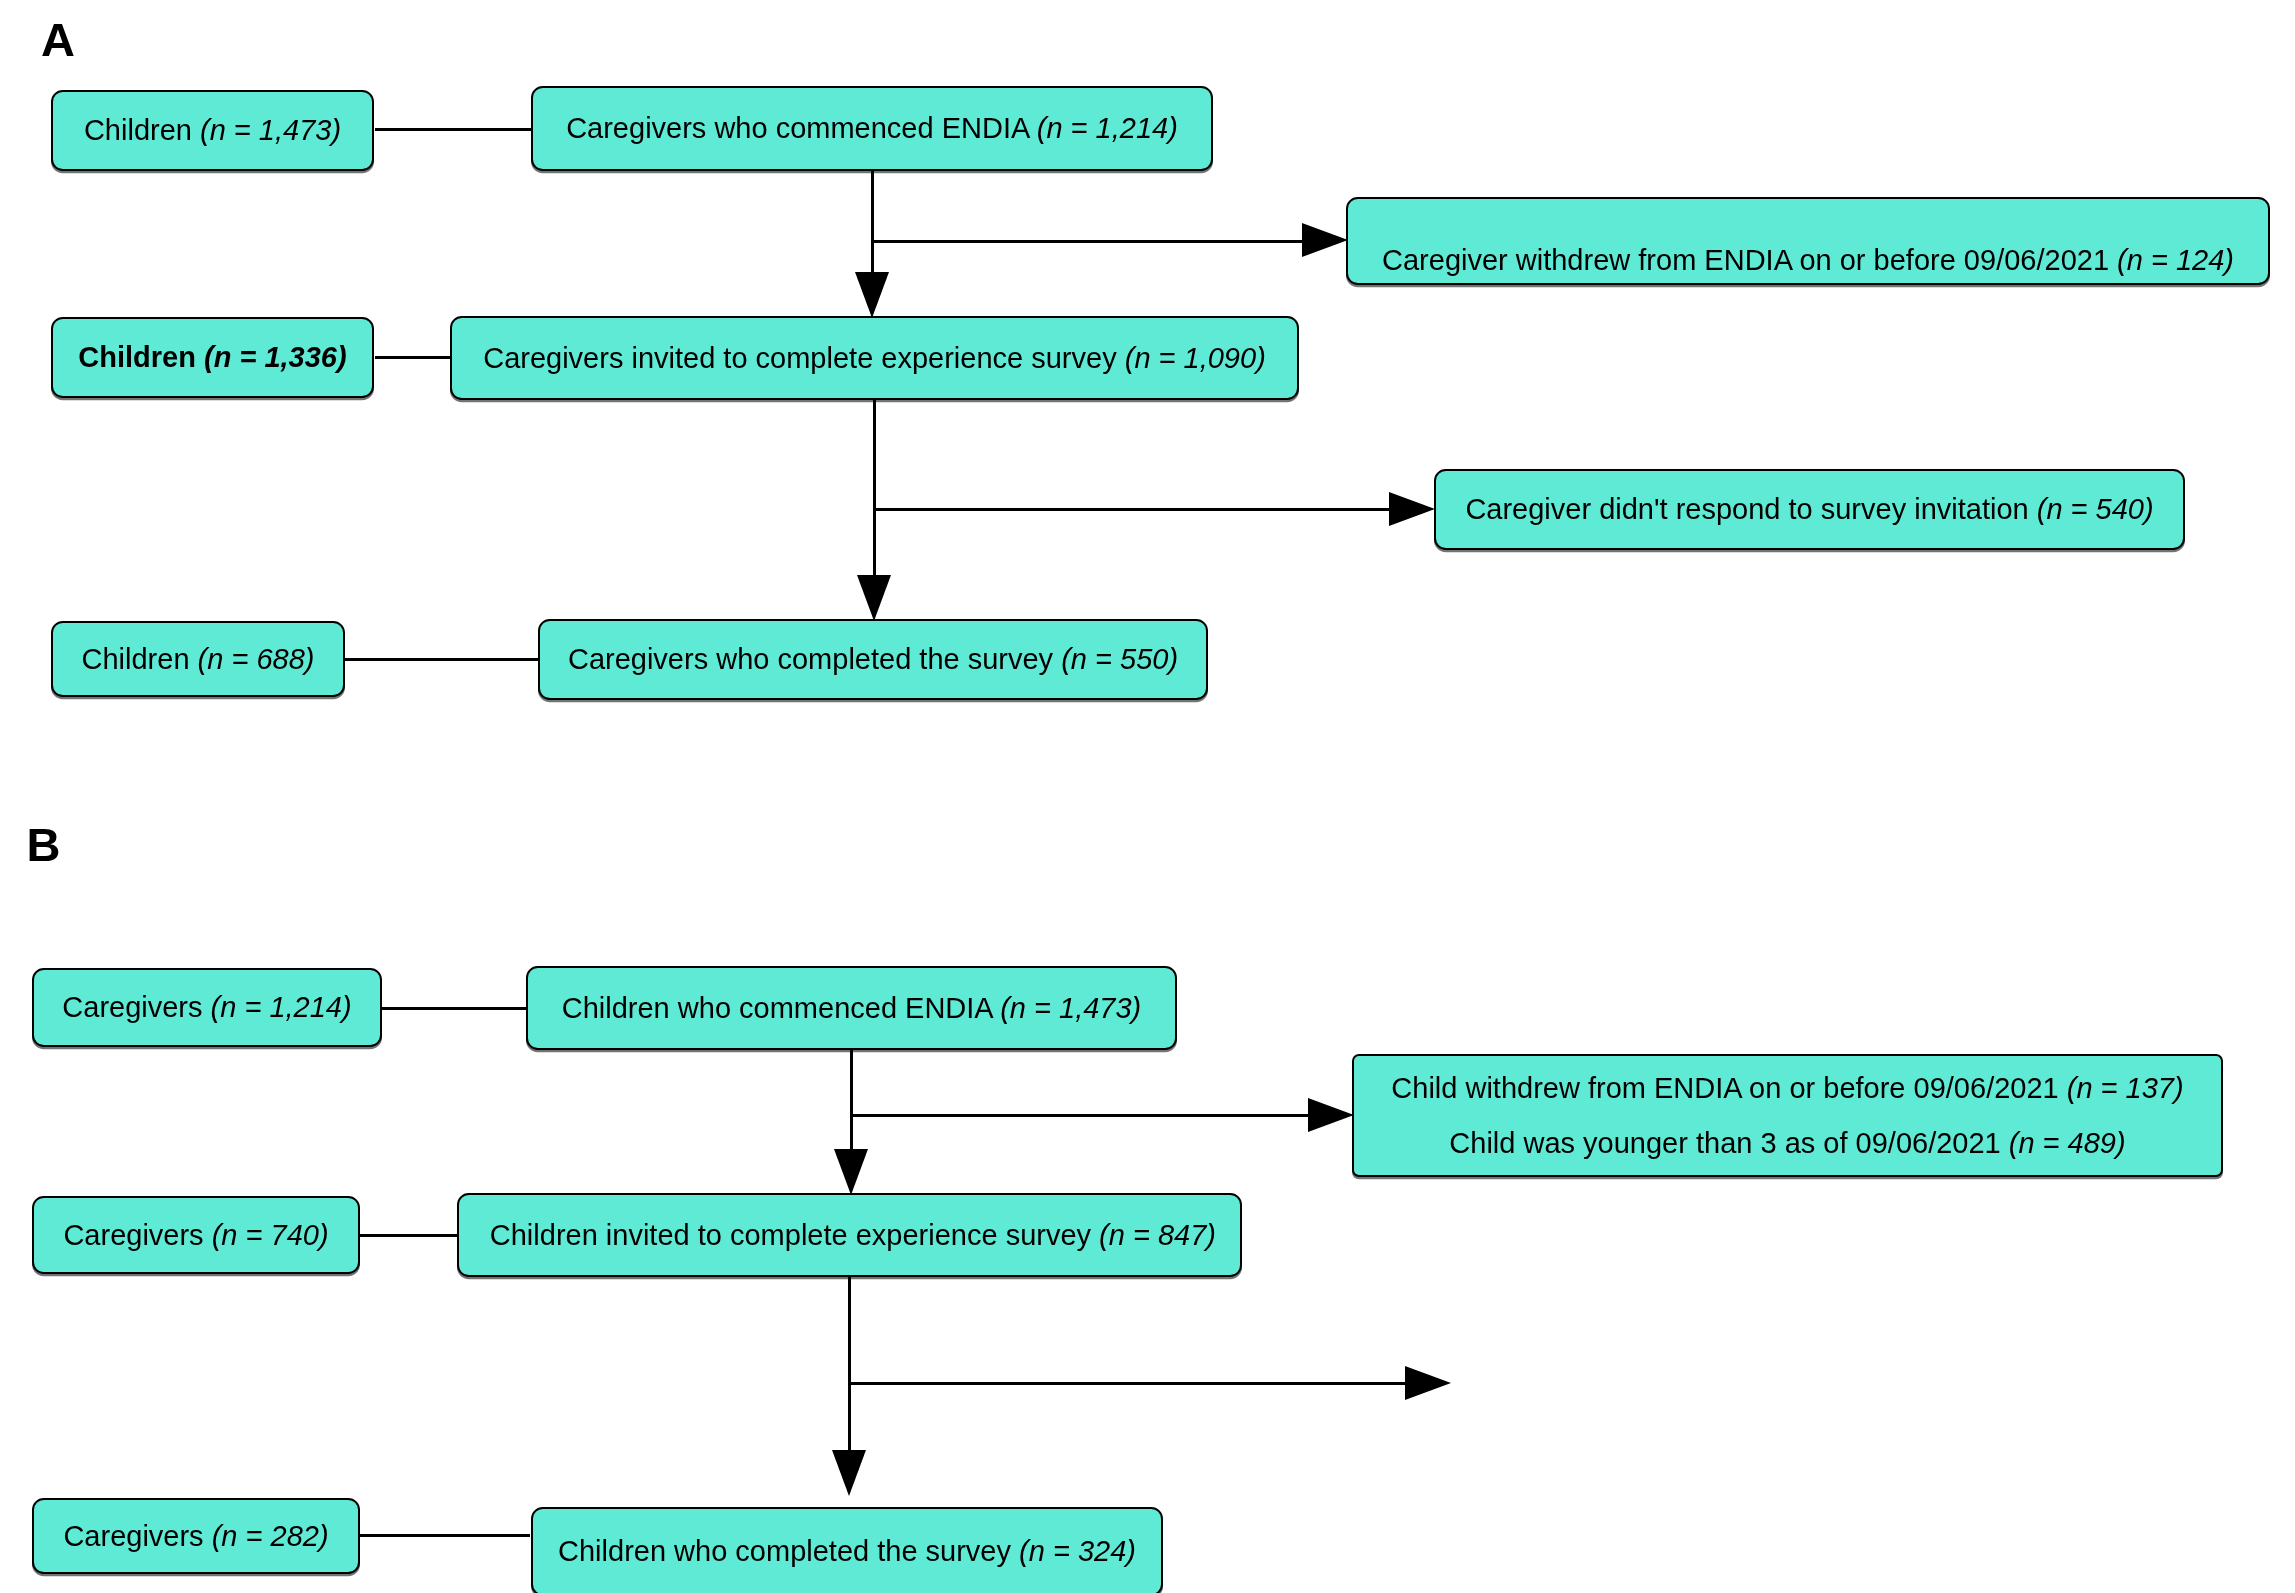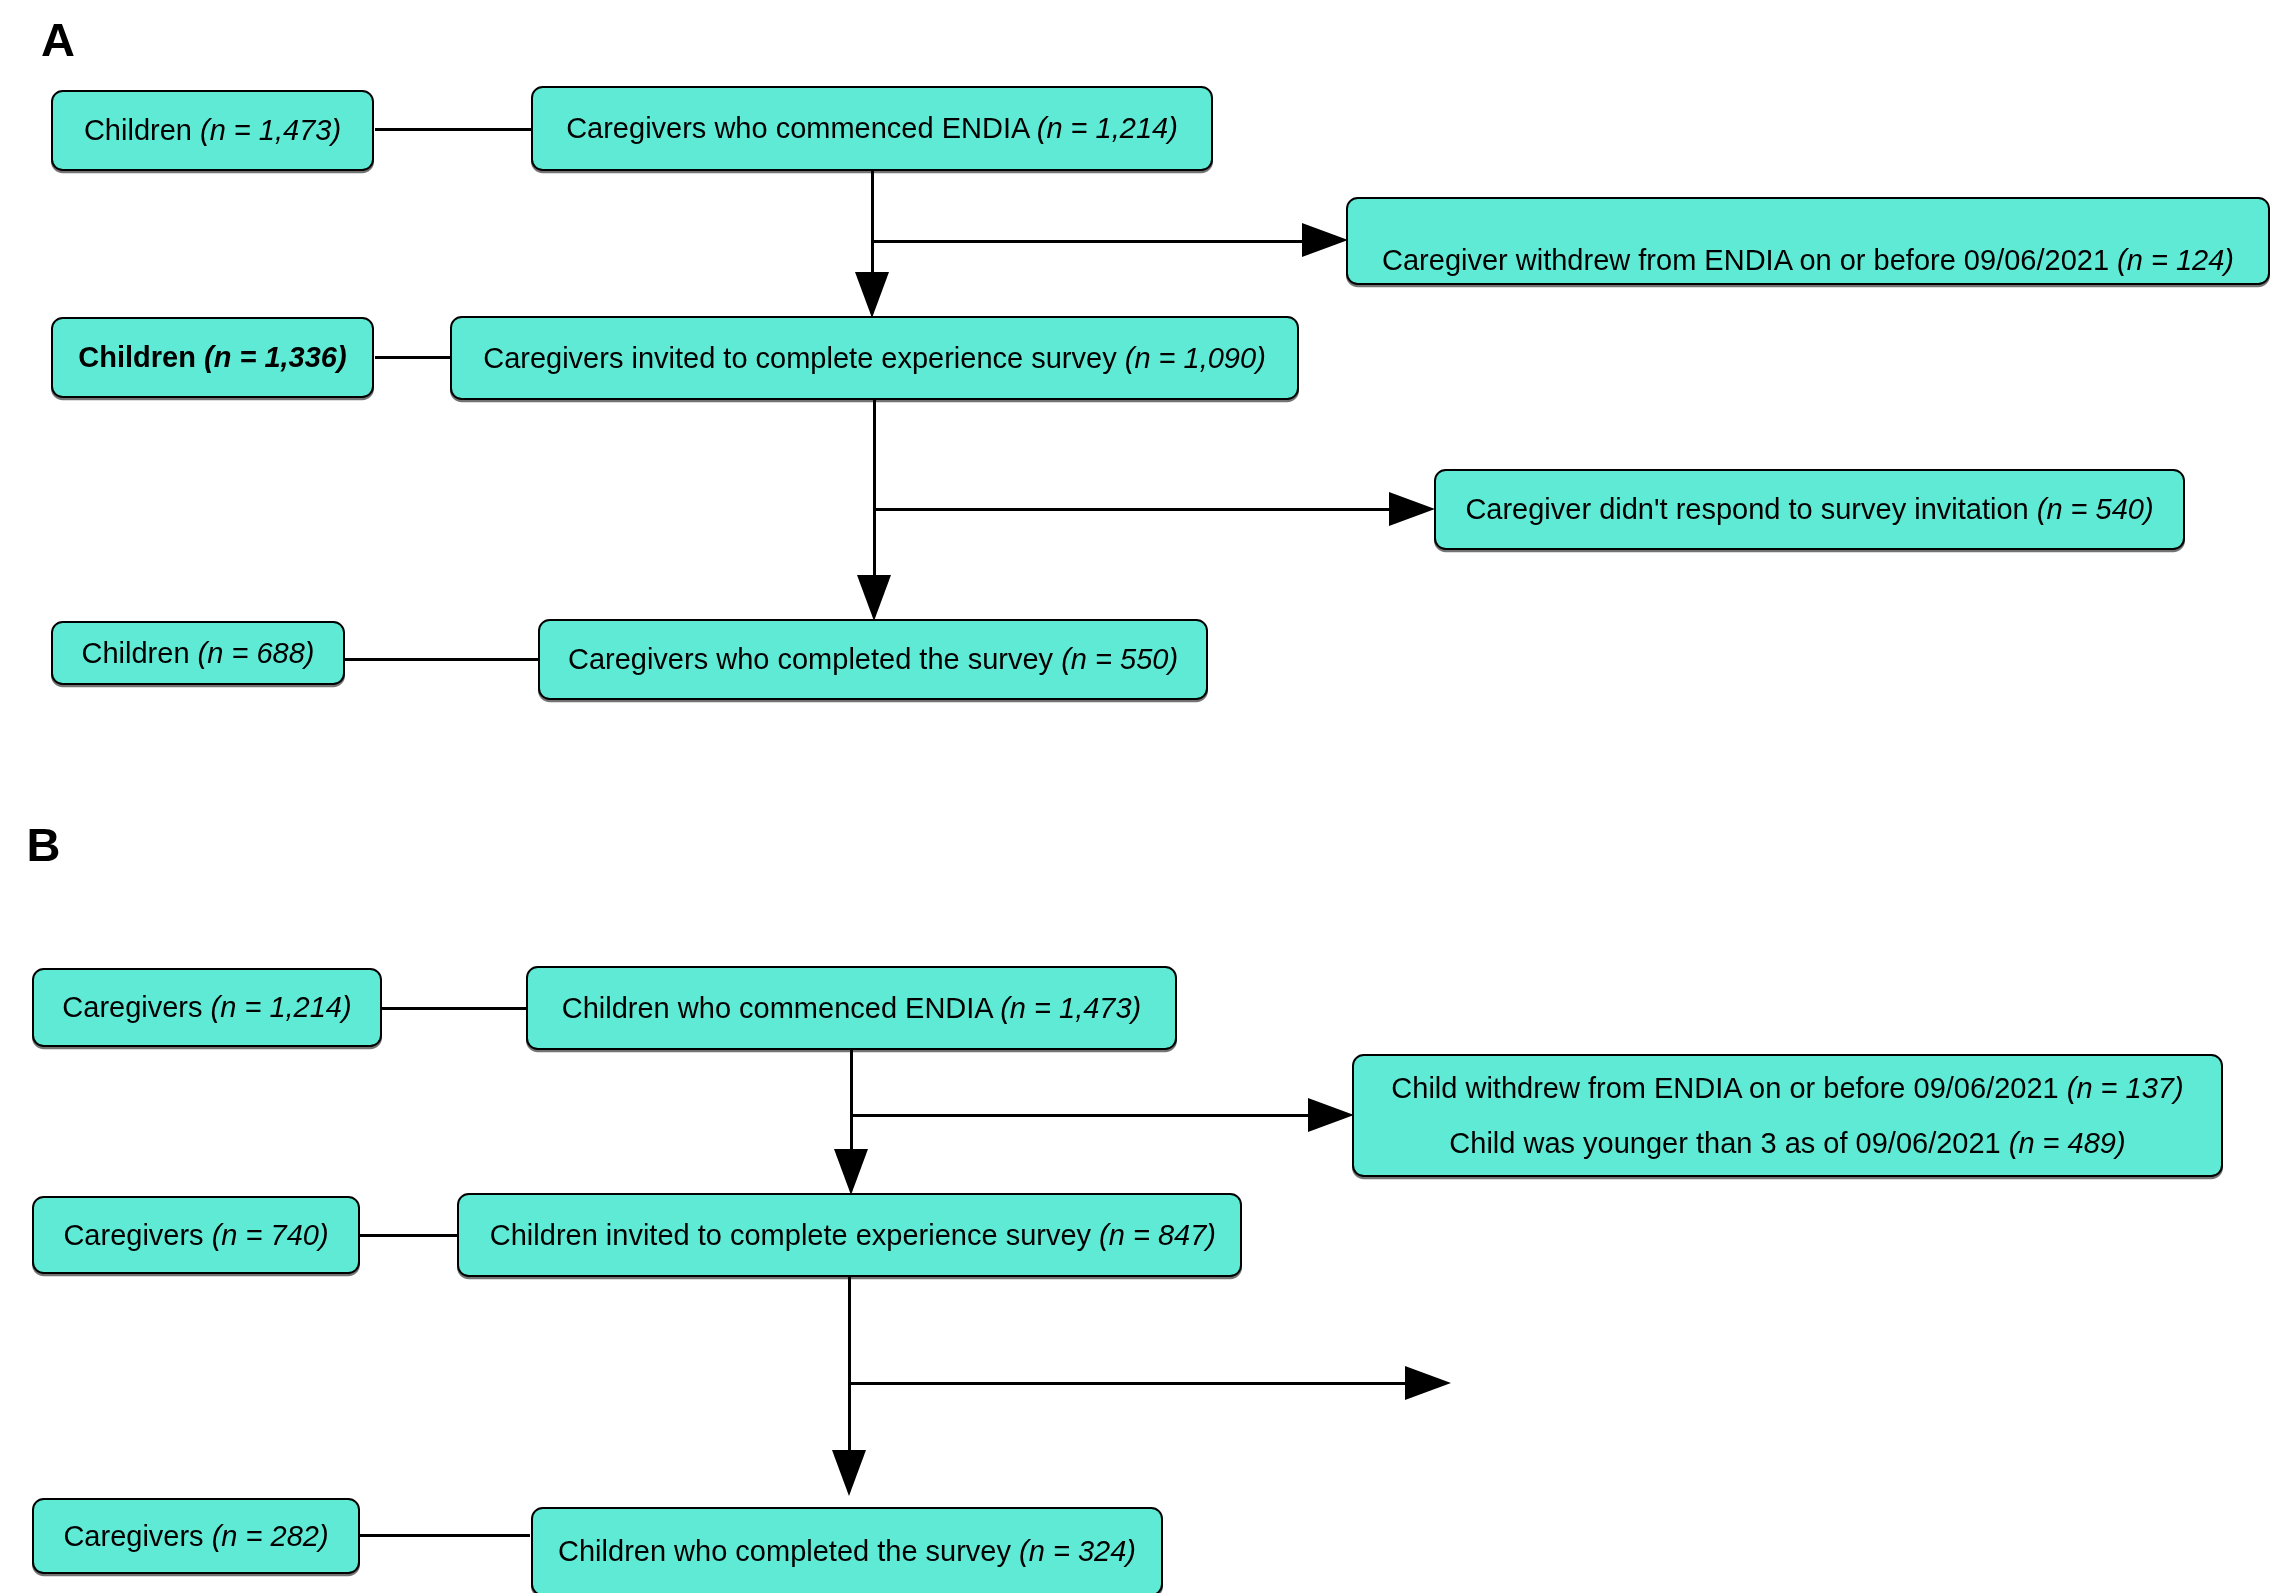--- a/index.html
+++ b/index.html
@@ -52,41 +52,41 @@
     border-right: 17.6px solid transparent;
     border-top: 46px solid #000000;
   }
   .arrow-right {
     position: absolute;
     width: 0; height: 0;
     border-top: 17.6px solid transparent;
     border-bottom: 17.6px solid transparent;
     border-left: 46px solid #000000;
   }
-  .gap2 { row-gap: 19px; }
+  .gap2 { row-gap: 19px; border-radius: 7px; }
 
   
   .a-label   { left: 41px;  top: 16px; }
   .a-r1-side { left: 51px;  top: 90px; width: 323px;  height: 81px; }
   .a-r1-line { left: 375px; top: 128px; width: 156px; }
   .a-r1-main { left: 531px; top: 86px; width: 682px;  height: 85px; }
   .a-v1      { left: 871px; top: 171px; height: 101px; }
   .a-ar1down { left: 855px; top: 272px; }
   .a-b1-line { left: 871px; top: 240px; width: 433px; }
   .a-ar1rt   { left: 1302px; top: 223px; }
   .a-excl1   { left: 1346px; top: 197px; width: 924px; height: 88px; justify-content: flex-end; }
   .a-r2-side { left: 51px;  top: 317px; width: 323px;  height: 81px; font-weight: bold; }
   .a-r2-line { left: 375px; top: 356px; width: 75px; }
   .a-r2-main { left: 450px; top: 316px; width: 849px; height: 84px; }
   .a-v2      { left: 873px; top: 400px; height: 175px; }
   .a-ar2down { left: 857px; top: 575px; }
   .a-b2-line { left: 873px; top: 508px; width: 517px; }
   .a-ar2rt   { left: 1389px; top: 492px; }
   .a-excl2   { left: 1434px; top: 469px; width: 751px; height: 81px; }
-  .a-r3-side { left: 51px;  top: 621px; width: 294px;  height: 64px; }
+  .a-r3-side { left: 51px;  top: 621px; width: 294px;  height: 76px; }
   .a-r3-line { left: 345px; top: 658px; width: 193px; }
   .a-r3-main { left: 538px; top: 619px; width: 670px;  height: 81px; }
 
   
   .b-label   { left: 26.5px;  top: 821px; }
   .b-r1-side { left: 32px;  top: 968px; width: 350px;  height: 79px; }
   .b-r1-line { left: 382px; top: 1007px; width: 144px; }
   .b-r1-main { left: 526px; top: 966px; width: 651px;  height: 84px; }
   .b-v1      { left: 850px; top: 1049px; height: 100px; }
   .b-ar1down { left: 834px; top: 1149px; }

